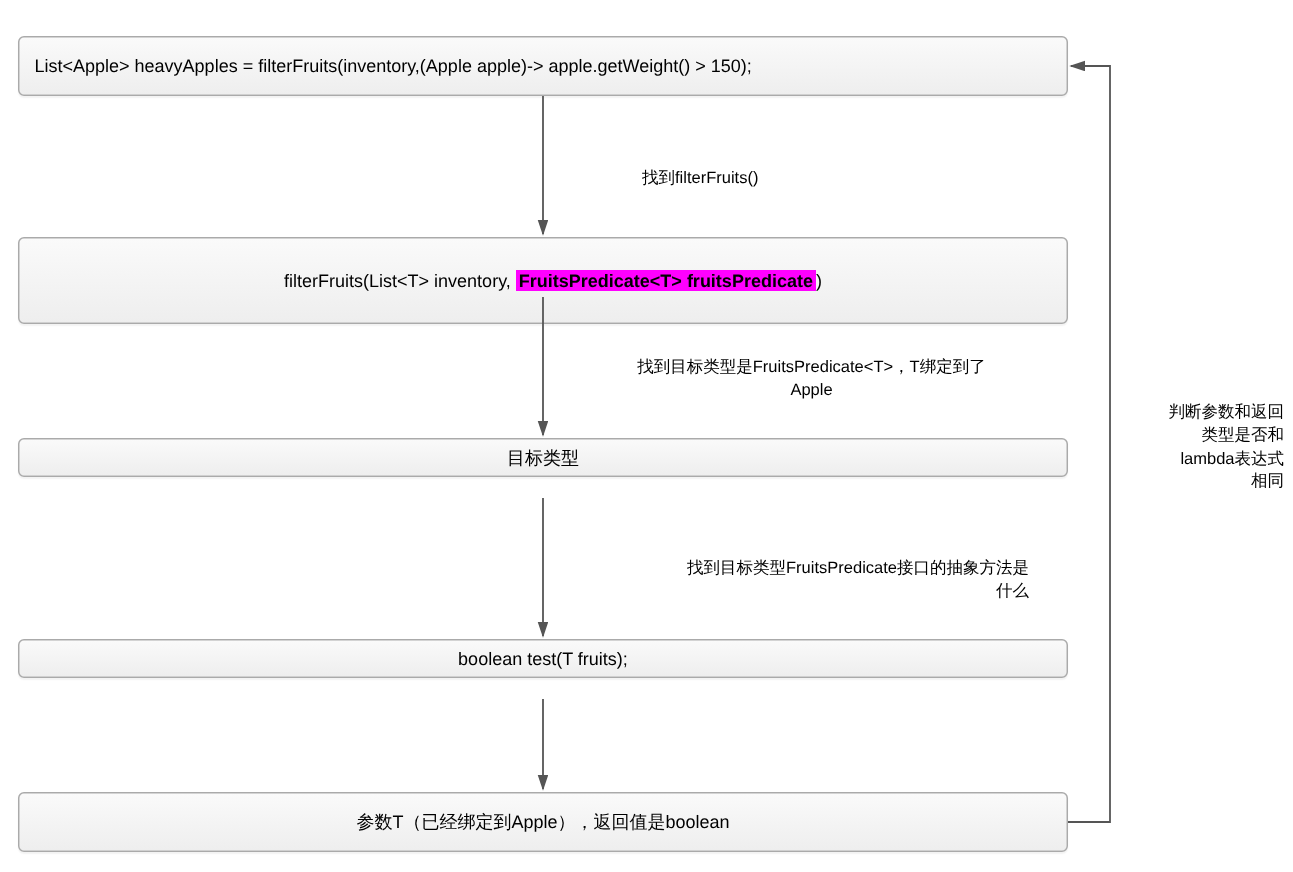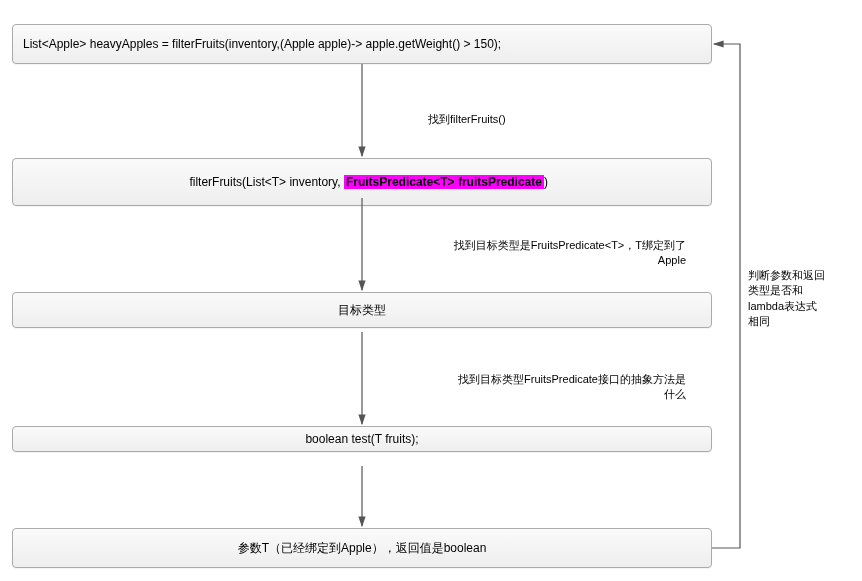--- a/index.html
+++ b/index.html
@@ -48,44 +48,44 @@
     pointer-events: none;
   }
 </style>
 </head>
 <body>
 
 <div class="node" style="left:12px; top:24px; width:700px; height:40px;">
   <div class="inner" style="text-align:left; padding-left:10px;">List&lt;Apple&gt; heavyApples = filterFruits(inventory,(Apple apple)-&gt; apple.getWeight() &gt; 150);</div>
 </div>
 
-<div class="node" style="left:12px; top:158px; width:700px; height:48px;text-align:center;">
+<div class="node" style="left:12px; top:158px; width:700px; height:58px;text-align:center;">
   <div class="inner">
     <span>filterFruits(List&lt;T&gt; inventory, </span><span class="highlight">FruitsPredicate&lt;T&gt; fruitsPredicate</span><span>)</span>
   </div>
 </div>
 
-<div class="node" style="left:12px; top:292px; width:700px; height:36px;">
+<div class="node" style="left:12px; top:292px; width:700px; height:26px;">
   <div class="inner">目标类型</div>
 </div>
 
 <div class="node" style="left:12px; top:426px; width:700px; height:26px;">
   <div class="inner">boolean test(T fruits);</div>
 </div>
 
 <div class="node" style="left:12px; top:528px; width:700px; height:40px;justify-content:center;">
   <div class="inner">参数T（已经绑定到Apple），返回值是boolean</div>
 </div>
 
 <div class="edge-label" style="left:400px; top:112px; width:260px; text-align:left;margin-left:28px;">找到filterFruits()</div>
-<div class="edge-label" style="left:396px; top:238px; width:290px; text-align:right;">找到目标类型是FruitsPredicate&lt;T&gt;，T绑定到了
+<div class="edge-label" style="left:396px; top:238px; width:290px; text-align:center;">找到目标类型是FruitsPredicate&lt;T&gt;，T绑定到了
 Apple</div>
 <div class="edge-label" style="left:396px; top:372px; width:290px; text-align:right;">找到目标类型FruitsPredicate接口的抽象方法是
 什么</div>
-<div class="edge-label" style="left:748px; top:268px; width:108px; text-align:left;">判断参数和返回
+<div class="edge-label" style="left:748px; top:268px; width:108px; text-align:right;">判断参数和返回
 类型是否和
 lambda表达式
 相同</div>
 
 <svg class="overlay">
   <defs>
     <marker id="arrow" markerWidth="10" markerHeight="10" refX="8" refY="3" orient="auto" markerUnits="strokeWidth">
       <path d="M0,0 L0,6 L9,3 z" fill="#555"></path>
     </marker>
   </defs>

